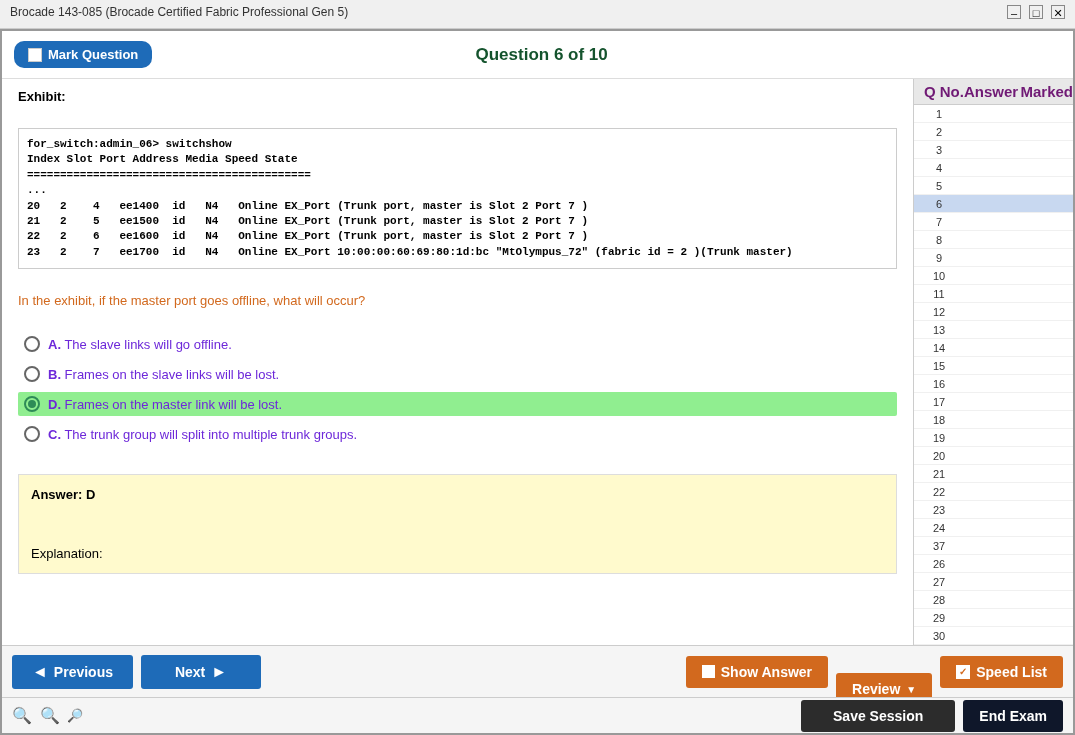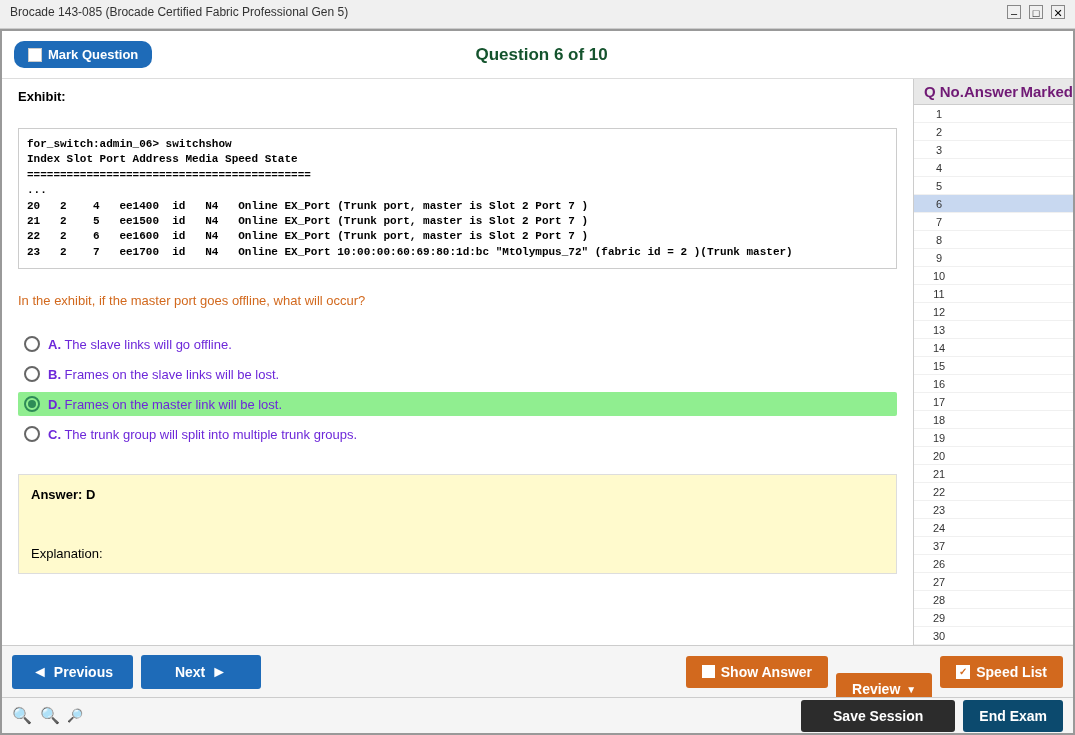--- a/index.html
+++ b/index.html
@@ -288,21 +288,21 @@
       background: #2c2c2c;
       color: white;
       border: none;
       padding: 8px 32px;
       font-size: 14px;
       font-weight: bold;
       cursor: pointer;
       border-radius: 3px;
     }
     .btn-end-exam {
-      background: #0c4a6e;
+      background: #0f172a;
       color: white;
       border: none;
       padding: 8px 16px;
       font-size: 14px;
       font-weight: bold;
       cursor: pointer;
       border-radius: 3px;
     }
     .bottom-row2 {
       border-top: 1px solid #ccc;

